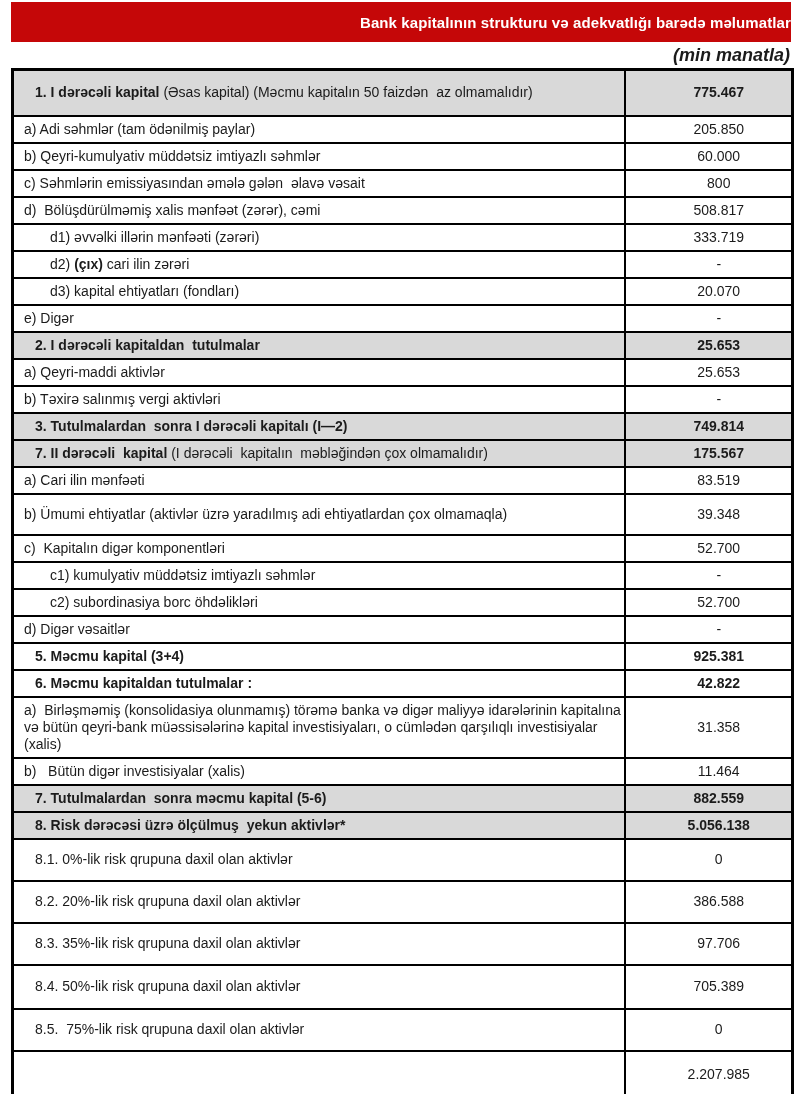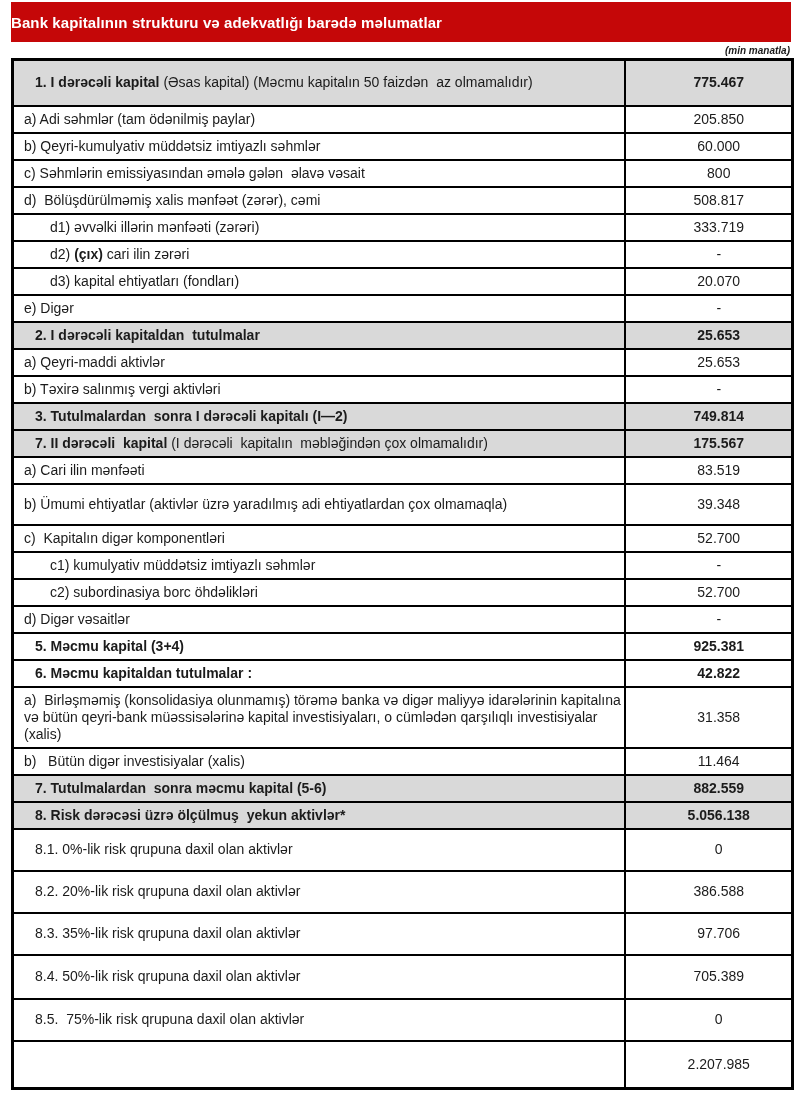--- a/index.html
+++ b/index.html
@@ -3,27 +3,27 @@
 <meta charset="utf-8">
 <style>
   html,body{margin:0;padding:0;}
   body{
     width:800px;height:1094px;overflow:hidden;background:#ffffff;
     font-family:"Liberation Sans",sans-serif;color:#1b1b1b;
   }
   .page{padding:0 9px 0 11px;}
   .title-bar{
     height:40px;margin-top:2px;background:var(--red,#c50708);
-    display:flex;align-items:center;justify-content:flex-start;
+    display:flex;align-items:center;justify-content:flex-end;
   }
   .title-bar span{
     color:#fff;font-weight:bold;font-size:15px;letter-spacing:.1px;
   }
   .units-note{
-    text-align:right;font-weight:bold;font-style:italic;font-size:10px;
+    text-align:right;font-weight:bold;font-style:italic;font-size:18px;
     padding:3px 1px 2px 0;
   }
   table.capital-table{
     width:780px;border-collapse:collapse;table-layout:fixed;
     border:3px solid #000;
   }
   .col-label{width:612px;}
   .col-value{width:168px;}
   td{
     border:2px solid #000;vertical-align:middle;

